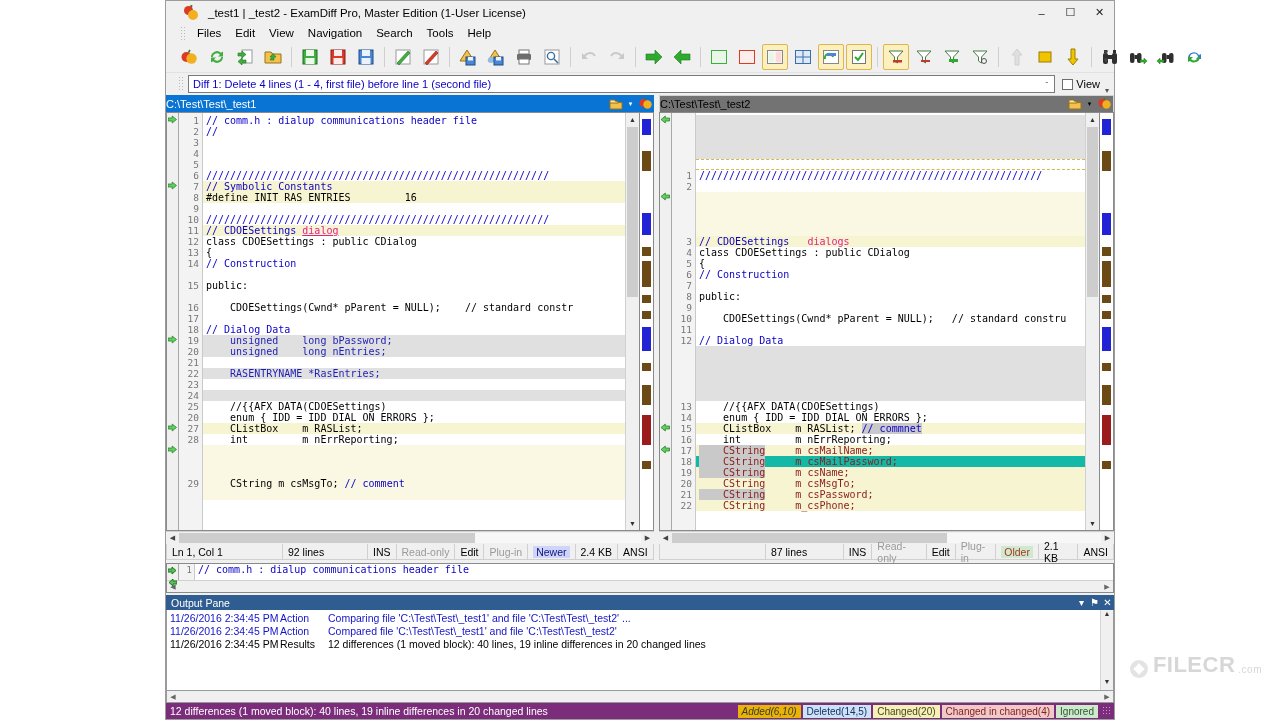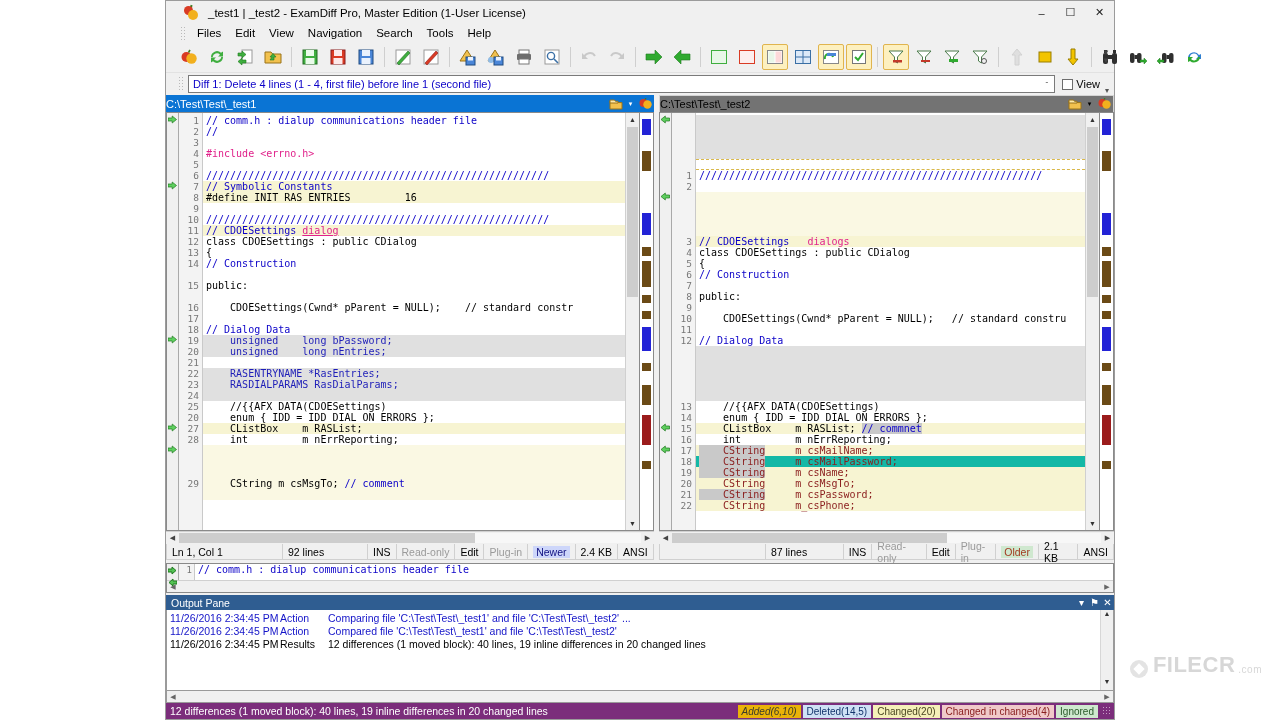--- a/index.html
+++ b/index.html
@@ -526,41 +526,39 @@
               <div class="num" style="top: 288px;">25</div>
               <div class="num" style="top: 299px;">20</div>
               <div class="num" style="top: 310px;">27</div>
               <div class="num" style="top: 321px;">28</div>
               <div class="num" style="top: 365px;">29</div>
             </div>
           <div class="code" id="lcode">
               <div class="ln" style="top: 2px; background: rgb(255, 255, 255);"><span style="color: rgb(11, 0, 200);">// comm.h : dialup communications header file</span></div>
               <div class="ln" style="top: 13px; background: rgb(255, 255, 255);"><span style="color: rgb(11, 0, 200);">//</span></div>
               <div class="ln" style="top: 24px; background: rgb(255, 255, 255);"></div>
-              <div class="ln" style="top: 35px; background: rgb(255, 255, 255);"><span style="color: rgb(224, 33, 138);">#include &lt;errno.h&gt;</span></div>
               <div class="ln" style="top: 46px; background: rgb(255, 255, 255);"></div>
               <div class="ln" style="top: 57px; background: rgb(255, 255, 255);"><span style="color: rgb(11, 0, 200);">/////////////////////////////////////////////////////////</span></div>
               <div class="ln" style="top: 68px; background: rgb(247, 244, 210);"><span style="color: rgb(11, 0, 200);">// Symbolic Constants</span></div>
               <div class="ln" style="top: 79px; background: rgb(247, 244, 210);"><span style="color: rgb(0, 0, 0);">#define INIT_RAS_ENTRIES         16</span></div>
               <div class="ln" style="top: 90px; background: rgb(255, 255, 255);"></div>
               <div class="ln" style="top: 101px; background: rgb(255, 255, 255);"><span style="color: rgb(11, 0, 200);">/////////////////////////////////////////////////////////</span></div>
               <div class="ln" style="top: 112px; background: rgb(247, 244, 210);"><span style="color: rgb(11, 0, 200);">// CDOESettings </span><span style="color: rgb(224, 33, 138); text-decoration: underline;">dialog</span></div>
               <div class="ln" style="top: 123px; background: rgb(255, 255, 255);"><span style="color: rgb(0, 0, 0);">class CDOESettings : public CDialog</span></div>
               <div class="ln" style="top: 134px; background: rgb(255, 255, 255);"><span style="color: rgb(0, 0, 0);">{</span></div>
               <div class="ln" style="top: 145px; background: rgb(255, 255, 255);"><span style="color: rgb(11, 0, 200);">// Construction</span></div>
               <div class="ln" style="top: 156px; background: rgb(255, 255, 255);"></div>
               <div class="ln" style="top: 167px; background: rgb(255, 255, 255);"><span style="color: rgb(0, 0, 0);">public:</span></div>
               <div class="ln" style="top: 178px; background: rgb(255, 255, 255);"></div>
               <div class="ln" style="top: 189px; background: rgb(255, 255, 255);"><span style="color: rgb(0, 0, 0);">    CDOESettings(Cwnd* pParent = NULL);    // standard constr</span></div>
               <div class="ln" style="top: 200px; background: rgb(255, 255, 255);"></div>
               <div class="ln" style="top: 211px; background: rgb(255, 255, 255);"><span style="color: rgb(11, 0, 200);">// Dialog Data</span></div>
               <div class="ln" style="top: 222px; background: rgb(224, 224, 224);"><span style="color: rgb(29, 29, 184);">    unsigned    long bPassword;</span></div>
               <div class="ln" style="top: 233px; background: rgb(224, 224, 224);"><span style="color: rgb(29, 29, 184);">    unsigned    long nEntries;</span></div>
               <div class="ln" style="top: 255px; background: rgb(224, 224, 224);"><span style="color: rgb(29, 29, 184);">    RASENTRYNAME *RasEntries;</span></div>
-              <div class="ln" style="top: 266px; background: rgb(224, 224, 224);"><span style="color: rgb(29, 29, 184);">    RASDIALPARAMS RasDialParams;</span></div>
               <div class="ln" style="top: 277px; background: rgb(224, 224, 224);"></div>
               <div class="ln" style="top: 288px; background: rgb(255, 255, 255);"><span style="color: rgb(0, 0, 0);">    //{{AFX_DATA(CDOESettings)</span></div>
               <div class="ln" style="top: 299px; background: rgb(255, 255, 255);"><span style="color: rgb(0, 0, 0);">    enum { IDD = IDD_DIAL_ON_ERRORS };</span></div>
               <div class="ln" style="top: 310px; background: rgb(247, 244, 210);"><span style="color: rgb(0, 0, 0);">    CListBox    m_RASList;</span></div>
               <div class="ln" style="top: 321px; background: rgb(255, 255, 255);"><span style="color: rgb(0, 0, 0);">    int         m_nErrReporting;</span></div>
               <div class="ln" style="top: 332px; background: rgb(250, 248, 227);"></div>
               <div class="ln" style="top: 343px; background: rgb(250, 248, 227);"></div>
               <div class="ln" style="top: 354px; background: rgb(250, 248, 227);"></div>
               <div class="ln" style="top: 365px; background: rgb(250, 248, 227);"><span style="color: rgb(0, 0, 0);">    CString m_csMsgTo; </span><span style="color: rgb(11, 0, 200);">// comment</span></div>
               <div class="ln" style="top: 376px; background: rgb(250, 248, 227);"></div>

